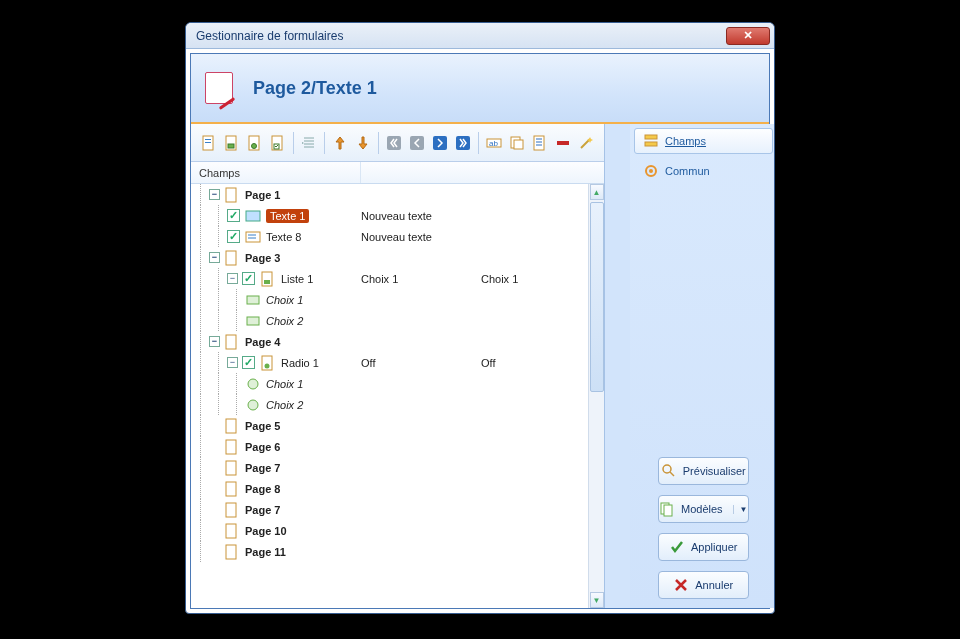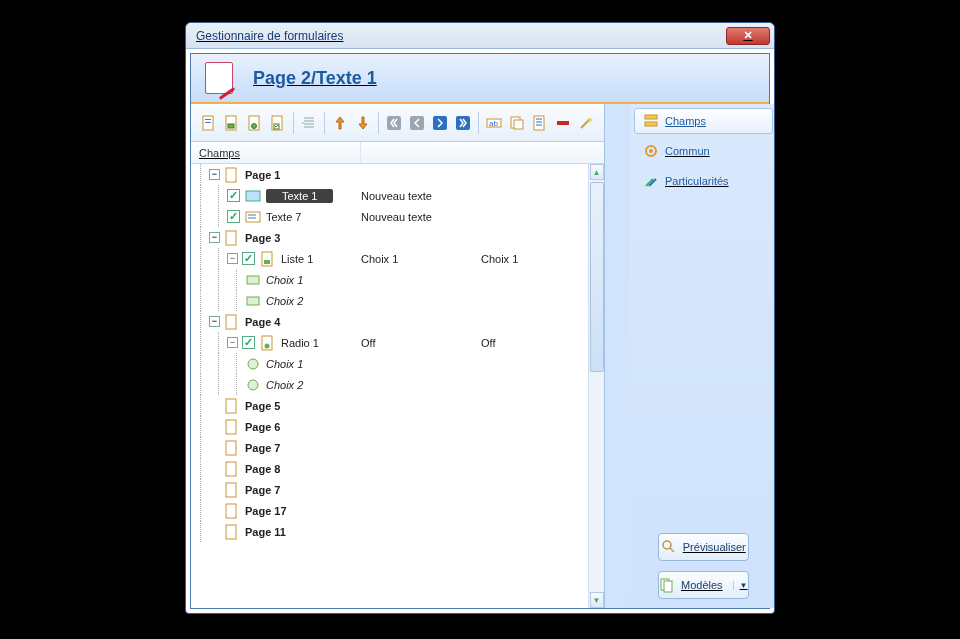--- a/index.html
+++ b/index.html
@@ -1,41 +1,41 @@
 <!DOCTYPE html>
 <html><head>
 <meta charset="utf-8">
 <style>
   * { box-sizing: border-box; margin: 0; padding: 0; font-family: "Segoe UI", Tahoma, sans-serif; }
   body { background: #000; width: 960px; height: 639px; position: relative; }
   .window {
     position: absolute; left: 185px; top: 22px; width: 590px; height: 592px;
     background: #fff; border: 1px solid #375d91; border-radius: 6px 6px 4px 4px;
     box-shadow: 0 4px 20px rgba(0,0,0,0.6);
-    display: flex; flex-direction: column; overflow: hidden; text-decoration: underline;
+    display: flex; flex-direction: column; overflow: hidden;
   }
   .titlebar {
     height: 26px; background: linear-gradient(#eaf0f8, #d6e3f3);
     border-bottom: 1px solid #9db9db; display: flex; align-items: center;
     padding: 0 4px 0 10px; font-size: 12px; color: #1a3c6e;
     border-radius: 5px 5px 0 0;
   }
   .titlebar .title { flex: 1; }
   .close-btn {
     width: 44px; height: 18px; background: linear-gradient(#e07a70, #c13a2e);
     border: 1px solid #8a2a22; border-radius: 3px; color: #fff;
     font-size: 11px; font-weight: bold; display: flex; align-items: center; justify-content: center;
     cursor: pointer;
   }
   .inner {
     margin: 4px; border: 1px solid #4b79b6; flex: 1; display: flex; flex-direction: column;
     background: #d2e4fb;
   }
   .header-band {
-    height: 50px; background: linear-gradient(#e9f2fd, #d2e4fb 60%, #c8ddf8);
+    height: 70px; background: linear-gradient(#e9f2fd, #d2e4fb 60%, #c8ddf8);
     border-bottom: 2px solid #f4b04a; display: flex; align-items: center; padding-left: 14px;
   }
   .header-icon {
     width: 28px; height: 32px; background: #fff; border: 1px solid #c46; position: relative;
     margin-right: 20px; border-radius: 2px;
   }
   .header-icon::after {
     content: ""; position: absolute; right: -4px; bottom: -2px; width: 18px; height: 3px;
     background: #c23; transform: rotate(-35deg); border-radius: 2px;
   }
@@ -66,21 +66,21 @@
   .row { display: flex; align-items: center; height: 21px; }
   .row.page { font-weight: bold; }
   .cell1 { width: 170px; display: flex; align-items: center; }
   .cell2 { width: 120px; } .cell3 { flex: 1; }
   .ind { display: inline-block; width: 18px; height: 21px; position: relative; }
   .ind::before { content:""; position:absolute; left:9px; top:0; bottom:0; border-left: 1px dotted #aaa; }
   .exp { width: 11px; height: 11px; border: 1px solid #7a9; background:#fff; display:flex;align-items:center;justify-content:center;font-size:9px;line-height:1;color:#247;cursor:pointer; margin-right:4px;}
   .chk { width:13px; height:13px; border:1px solid #5a8; background:#fff; display:inline-flex;align-items:center;justify-content:center;margin-right:5px;color:#2a6;font-size:11px;font-weight:bold;}
   .fico { width:16px; height:16px; margin-right:5px; display:inline-flex; align-items:center; justify-content:center; }
   .fico svg { width:16px; height:16px; }
-  .label-sel { background:#404040; color:#fff; padding:1px 16px; border-radius:2px;}
+  .label-sel { background:#c2410c; color:#fff; padding:1px 4px; border-radius:2px;}
   .italic { font-style: italic; }
   .right {
     width: 150px; background: linear-gradient(#d9e9fd, #cfe2fb);
     display: flex; flex-direction: column; padding: 4px;
   }
   .side-tab {
     height: 26px; display: flex; align-items: center; padding: 0 8px;
     font-size: 11px; color: #1e5a9e; cursor: pointer; gap: 6px;
     border: 1px solid transparent; border-radius: 3px; margin-bottom: 4px;
   }
@@ -252,21 +252,21 @@
             <div class="cell1">
                   <span class="ind"></span>
                   <span class="ind"></span>
                   <span class="chk">✓</span>
                   <span class="fico">
                     <svg viewBox="0 0 16 16">
                       <rect x="1" y="3" width="14" height="10" fill="#fff" stroke="#c99438"></rect>
                       <path d="M3 6h8M3 9h8" stroke="#3a80c8"></path>
                     </svg>
                   </span>
-                  <span>Texte 7</span>
+                  <span>Texte 8</span>
                 </div>
             <div class="cell2">Nouveau texte</div>
           </div>
 
           <div class="row page">
             <div class="cell1">
                   <span class="ind"></span>
                   <span class="exp">−</span>
                   <span class="fico">
                     <svg viewBox="0 0 16 16">
@@ -438,21 +438,21 @@
               </div>
           <div class="row page">
                 <div class="cell1">
                   <span class="ind"></span>
                   <span style="width:15px;display:inline-block"></span>
                   <span class="fico">
                     <svg viewBox="0 0 16 16">
                       <rect x="2" y="1" width="10" height="14" fill="#fff" stroke="#c99438"></rect>
                     </svg>
                   </span>
-                  <span>Page 17</span>
+                  <span>Page 10</span>
                 </div>
               </div>
           <div class="row page">
                 <div class="cell1">
                   <span class="ind"></span>
                   <span style="width:15px;display:inline-block"></span>
                   <span class="fico">
                     <svg viewBox="0 0 16 16">
                       <rect x="2" y="1" width="10" height="14" fill="#fff" stroke="#c99438"></rect>
                     </svg>
@@ -480,43 +480,52 @@
               </svg></span>
           <span>Champs</span>
         </div>
         <div class="side-tab">
           <span class="sico"><svg viewBox="0 0 16 16">
                 <circle cx="8" cy="8" r="5" fill="none" stroke="#e8952e" stroke-width="2"></circle>
                 <circle cx="8" cy="8" r="2" fill="#e8952e"></circle>
               </svg></span>
           <span>Commun</span>
         </div>
-        <div class="side-tab">
-          <span class="sico"><svg viewBox="0 0 16 16">
-                <path d="M3 13L10 6" stroke="#4a6" stroke-width="2"></path>
-                <path d="M6 13L13 6" stroke="#2c6fc1" stroke-width="2"></path>
-              </svg></span>
-          <span>Particularités</span>
-        </div>
         <div class="side-spacer"></div>
         <div class="side-btn">
           <span class="bico">
               <svg viewBox="0 0 16 16">
                 <circle cx="6" cy="6" r="4" fill="none" stroke="#c99438" stroke-width="1.5"></circle>
                 <path d="M9 9l4 4" stroke="#c99438" stroke-width="1.5"></path>
               </svg>
             </span>
           <span>Prévisualiser</span>
         </div>
         <div class="side-btn">
           <span class="bico">
               <svg viewBox="0 0 16 16">
                 <rect x="2" y="2" width="8" height="11" fill="#fff" stroke="#6ab04c"></rect>
                 <rect x="5" y="4" width="8" height="11" fill="#fff" stroke="#6ab04c"></rect>
               </svg>
             </span>
           <span>Modèles</span>
           <span class="dd-arrow">▼</span>
+        </div>
+        <div class="side-btn">
+          <span class="bico">
+              <svg viewBox="0 0 16 16">
+                <path d="M3 8l3 4 7-9" fill="none" stroke="#3a9a3a" stroke-width="2.5"></path>
+              </svg>
+            </span>
+          <span>Appliquer</span>
+        </div>
+        <div class="side-btn">
+          <span class="bico">
+              <svg viewBox="0 0 16 16">
+                <path d="M3 3l10 10M13 3L3 13" stroke="#c62828" stroke-width="2.5"></path>
+              </svg>
+            </span>
+          <span>Annuler</span>
         </div>
       </div>
     </div>
   </div>
 </div>
 
 </body></html>

